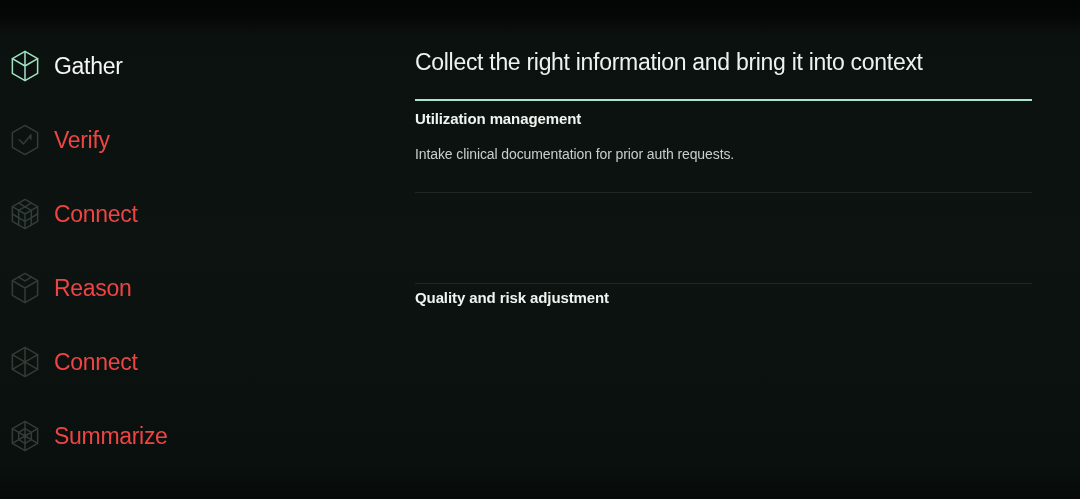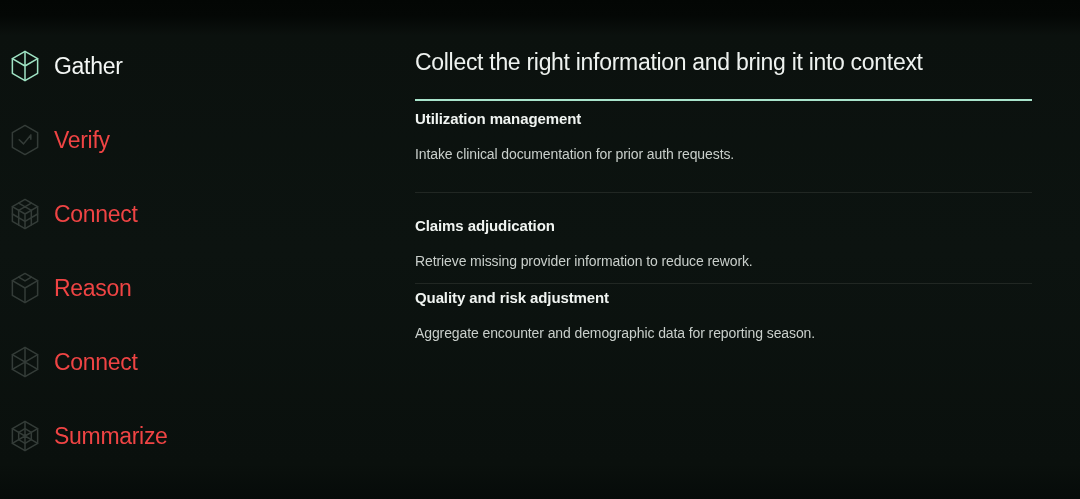--- a/index.html
+++ b/index.html
@@ -107,23 +107,18 @@
 <main class="content">
   <h1 class="heading">Collect the right information and bring it into context</h1>
   <div class="rule"></div>
 
   <section class="card card-0">
     <div class="title">Utilization management</div>
     <div class="desc">Intake clinical documentation for prior auth requests.</div>
   </section>
   <div class="sep sep-0"></div>
 
-  <section class="card card-1">
-    <div class="title">Claims adjudication</div>
-    <div class="desc">Retrieve missing provider information to reduce rework.</div>
-  </section>
   <div class="sep sep-1"></div>
 
   <section class="card card-2">
     <div class="title">Quality and risk adjustment</div>
-    <div class="desc">Aggregate encounter and demographic data for reporting season.</div>
   </section>
 </main>
 
 </body></html>

